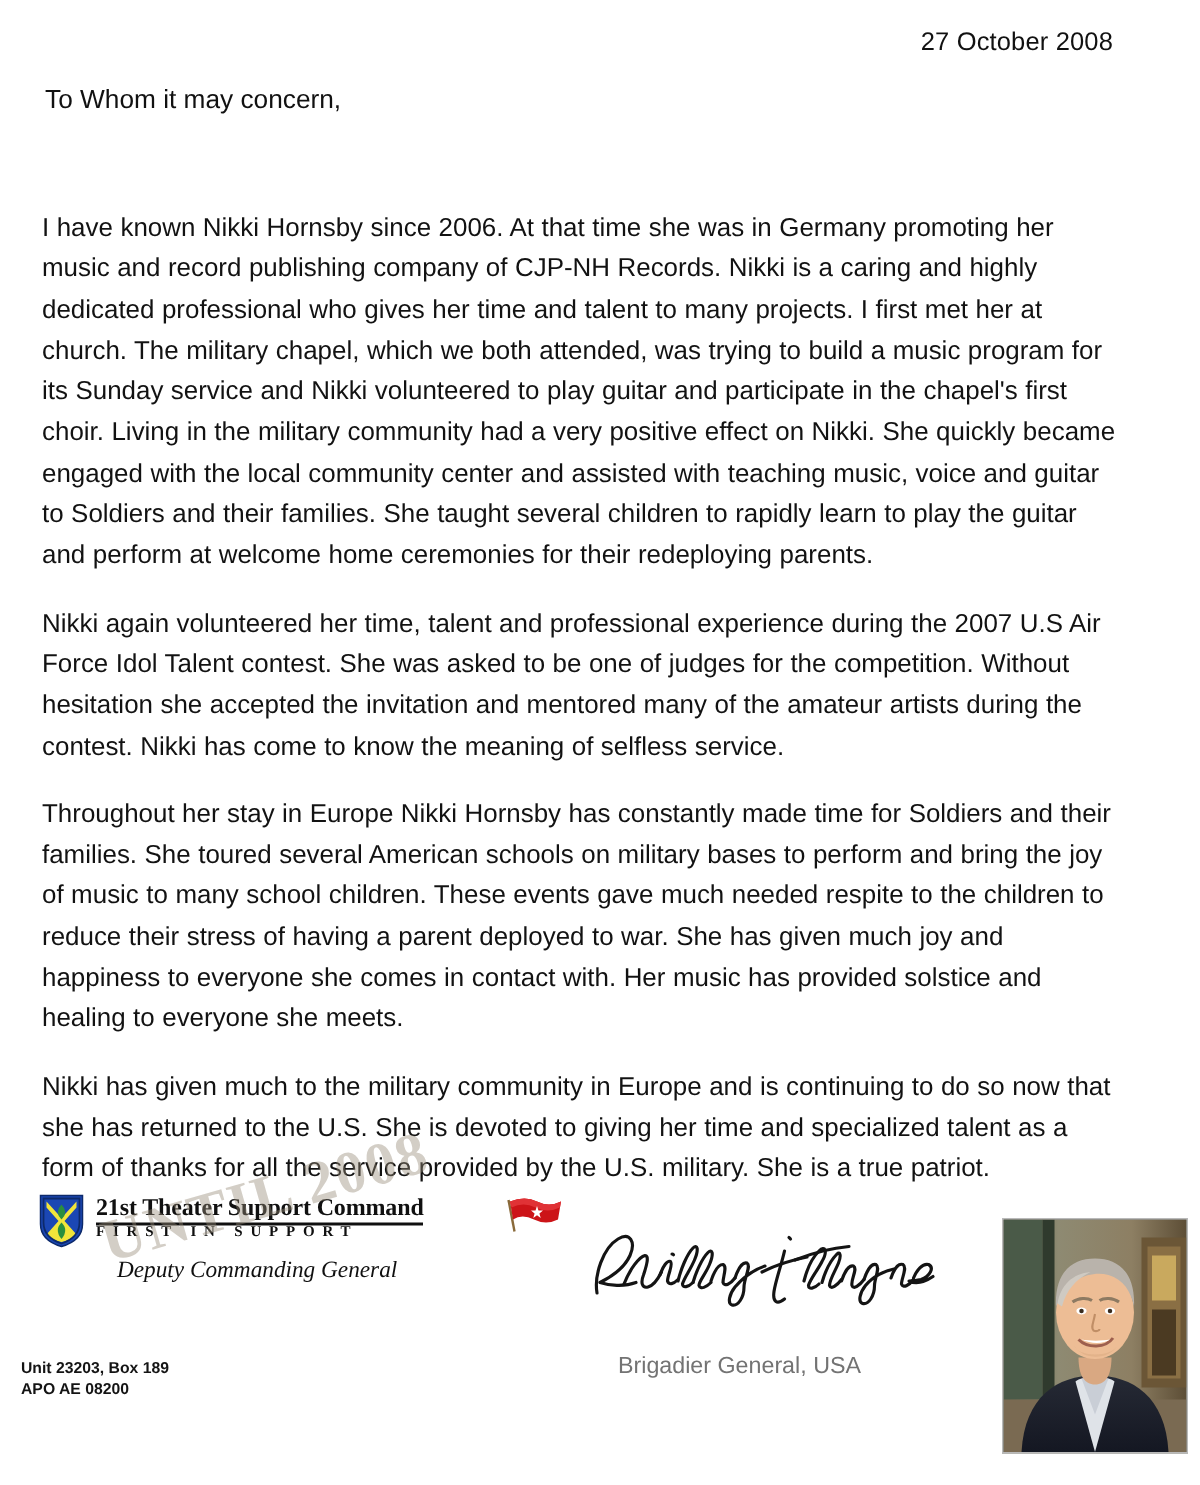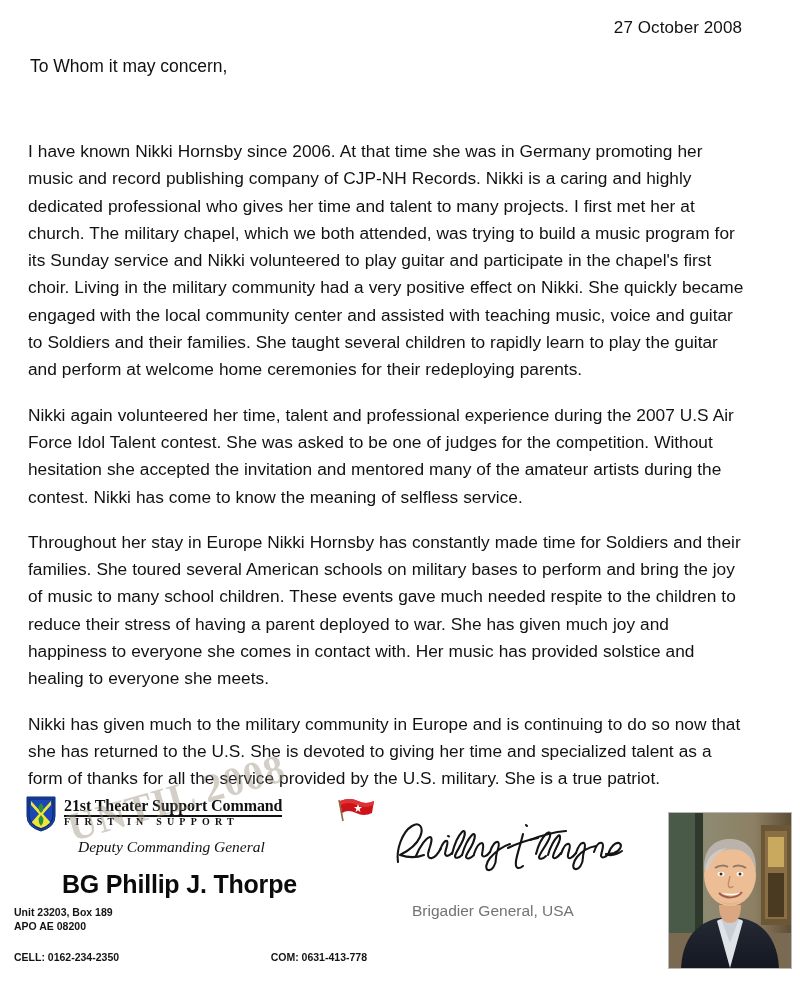--- a/index.html
+++ b/index.html
@@ -255,35 +255,30 @@
           <svg viewBox="0 0 40 26" xmlns="http://www.w3.org/2000/svg">
             <line x1="3" y1="3" x2="7" y2="24" stroke="#8a6a3a" stroke-width="1.6"></line>
             <path d="M4 4 Q14 0 22 4 Q30 8 38 4 L36 16 Q28 20 20 16 Q12 12 6 16 Z" fill="#cc1418"></path>
             <path d="M4 4 Q14 0 22 4 Q30 8 38 4 L37.3 8 Q29 12 21 8 Q13 4 5 8 Z" fill="#e03236"></path>
             <polygon points="22,7 23,10 26,10 23.6,12 24.5,15 22,13.2 19.5,15 20.4,12 18,10 21,10" fill="#ffffff"></polygon>
           </svg>
         </span>
       </div>
 
       <div class="lh-role">Deputy Commanding General</div>
-      <div class="lh-name">BG Phillip J. Thorpe</div>
     </div>
 
     <div class="watermark">UNTIL 2008</div>
 
     <div class="contact">
       <div class="contact-grid">
         <div class="contact-col-left clip-left">
           <div>Unit 23203, Box 189</div>
           <div>APO AE 08200</div>
         </div>
-      </div>
-      <div class="contact-row2">
-        <div class="contact-col-left clip-left">CELL: 0162-234-2350</div>
-        <div class="com-line">COM: 0631-413-778</div>
       </div>
     </div>
 
     <div class="sign-block">
       <span>
         <svg class="sig-svg" viewBox="0 0 250 72" xmlns="http://www.w3.org/2000/svg">
           <g fill="none" stroke="#141414" stroke-width="2.1" stroke-linecap="round" stroke-linejoin="round">
             <path d="M8 52 C6 40 12 22 22 16 C30 11 34 18 30 27 C26 36 16 42 10 45 C16 47 26 48 34 45"></path>
             <path d="M26 46 C30 36 36 28 40 27 C43 27 41 34 39 40 C37 45 38 49 42 48 C46 47 49 42 51 38"></path>
             <path d="M50 40 C52 34 55 30 57 31 C59 33 55 40 55 44 C56 47 59 46 62 43"></path>

